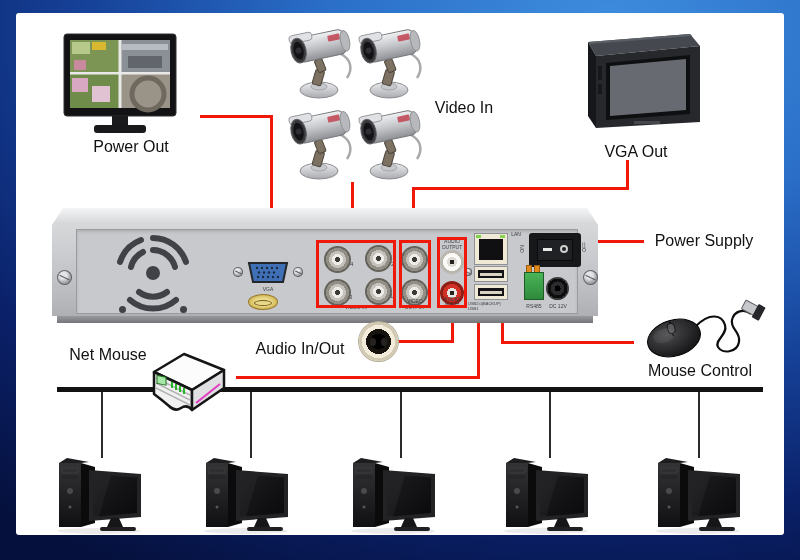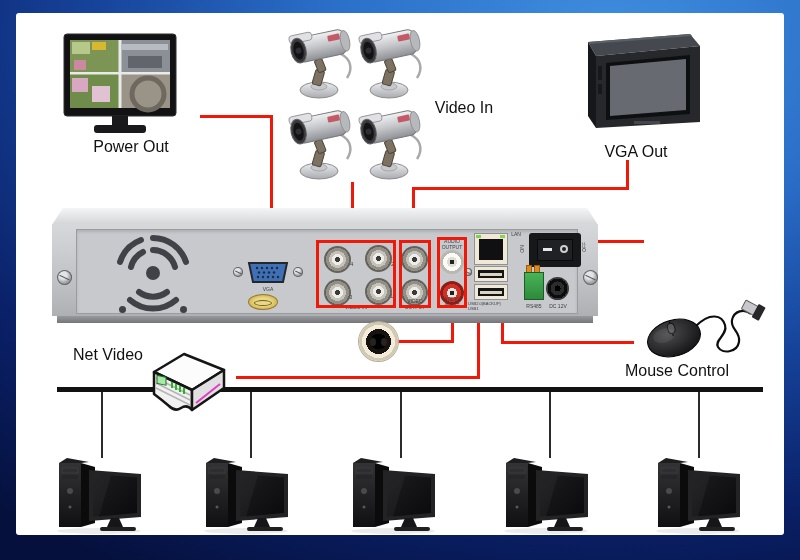--- a/index.html
+++ b/index.html
@@ -285,37 +285,39 @@
   <div class="abs jumper" style="left:534px;top:265px"></div>
   <div class="abs" id="rs485"></div>
   <div class="abs ptxt" style="left:516px;top:303px;width:36px">RS485</div>
   <div class="abs" id="dcjack"></div>
   <div class="abs ptxt" style="left:539px;top:303px;width:38px">DC 12V</div>
 
   <div class="abs rbox" style="left:316px;top:240px;width:80px;height:68px"></div>
   <div class="abs rbox" style="left:399px;top:240px;width:32px;height:68px"></div>
   <div class="abs rbox" style="left:437px;top:237px;width:30px;height:71px"></div>
 
-  <div class="abs lbl" style="left:62px;top:346px;width:92px">Net Video</div>
+  <div class="abs lbl" style="left:62px;top:346px;width:92px">Net Mouse</div>
+  <div class="abs lbl" style="left:247px;top:340px;width:106px">Audio In/Out</div>
   <div class="abs" id="audio-jack"></div>
+  <div class="abs lbl" style="left:646px;top:232px;width:116px">Power Supply</div>
 
   <svg class="abs" style="left:634px;top:290px" width="132" height="80" viewBox="0 0 132 80">
     <path d="M62 36 C76 22 88 25 91 35 C94 45 80 50 84 57 C88 64 103 63 105 52 C107 42 96 39 98 30 C100 21 110 18 117 24" fill="none" stroke="#0d0d0d" stroke-width="2.2"></path>
     <g transform="rotate(28 118 20)">
       <rect x="108" y="14" width="15" height="10" rx="1" fill="#c6c8cc" stroke="#5c5e62"></rect>
       <rect x="121" y="11.5" width="8" height="15" rx="1" fill="#27272b"></rect>
     </g>
     <g transform="rotate(-16 40 48)">
       <ellipse cx="40" cy="48" rx="27" ry="18" fill="url(#gMouse)" stroke="#000"></ellipse>
       <path d="M40 31 L40 46" stroke="#000" stroke-width="1.2"></path>
       <rect x="36.5" y="33" width="7" height="10" rx="3.5" fill="#5a5a5e" stroke="#1a1a1c"></rect>
       <ellipse cx="31" cy="43" rx="11" ry="7" fill="#ffffff" opacity=".07"></ellipse>
     </g>
   </svg>
-  <div class="abs lbl" style="left:617px;top:362px;width:120px">Mouse Control</div>
+  <div class="abs lbl" style="left:640px;top:362px;width:120px">Mouse Control</div>
 
   <div class="abs busline" style="left:57px;top:387px;width:706px;height:5px"></div>
   <div class="abs dropline" style="left:101px;top:392px;height:66px"></div>
   <div class="abs dropline" style="left:250px;top:392px;height:66px"></div>
   <div class="abs dropline" style="left:400px;top:392px;height:66px"></div>
   <div class="abs dropline" style="left:549px;top:392px;height:66px"></div>
   <div class="abs dropline" style="left:698px;top:392px;height:66px"></div>
 
   <svg class="abs" style="left:146px;top:346px" width="86" height="74" viewBox="0 0 86 74">
     <g stroke="#151515" stroke-width="2.5" stroke-linejoin="round">

